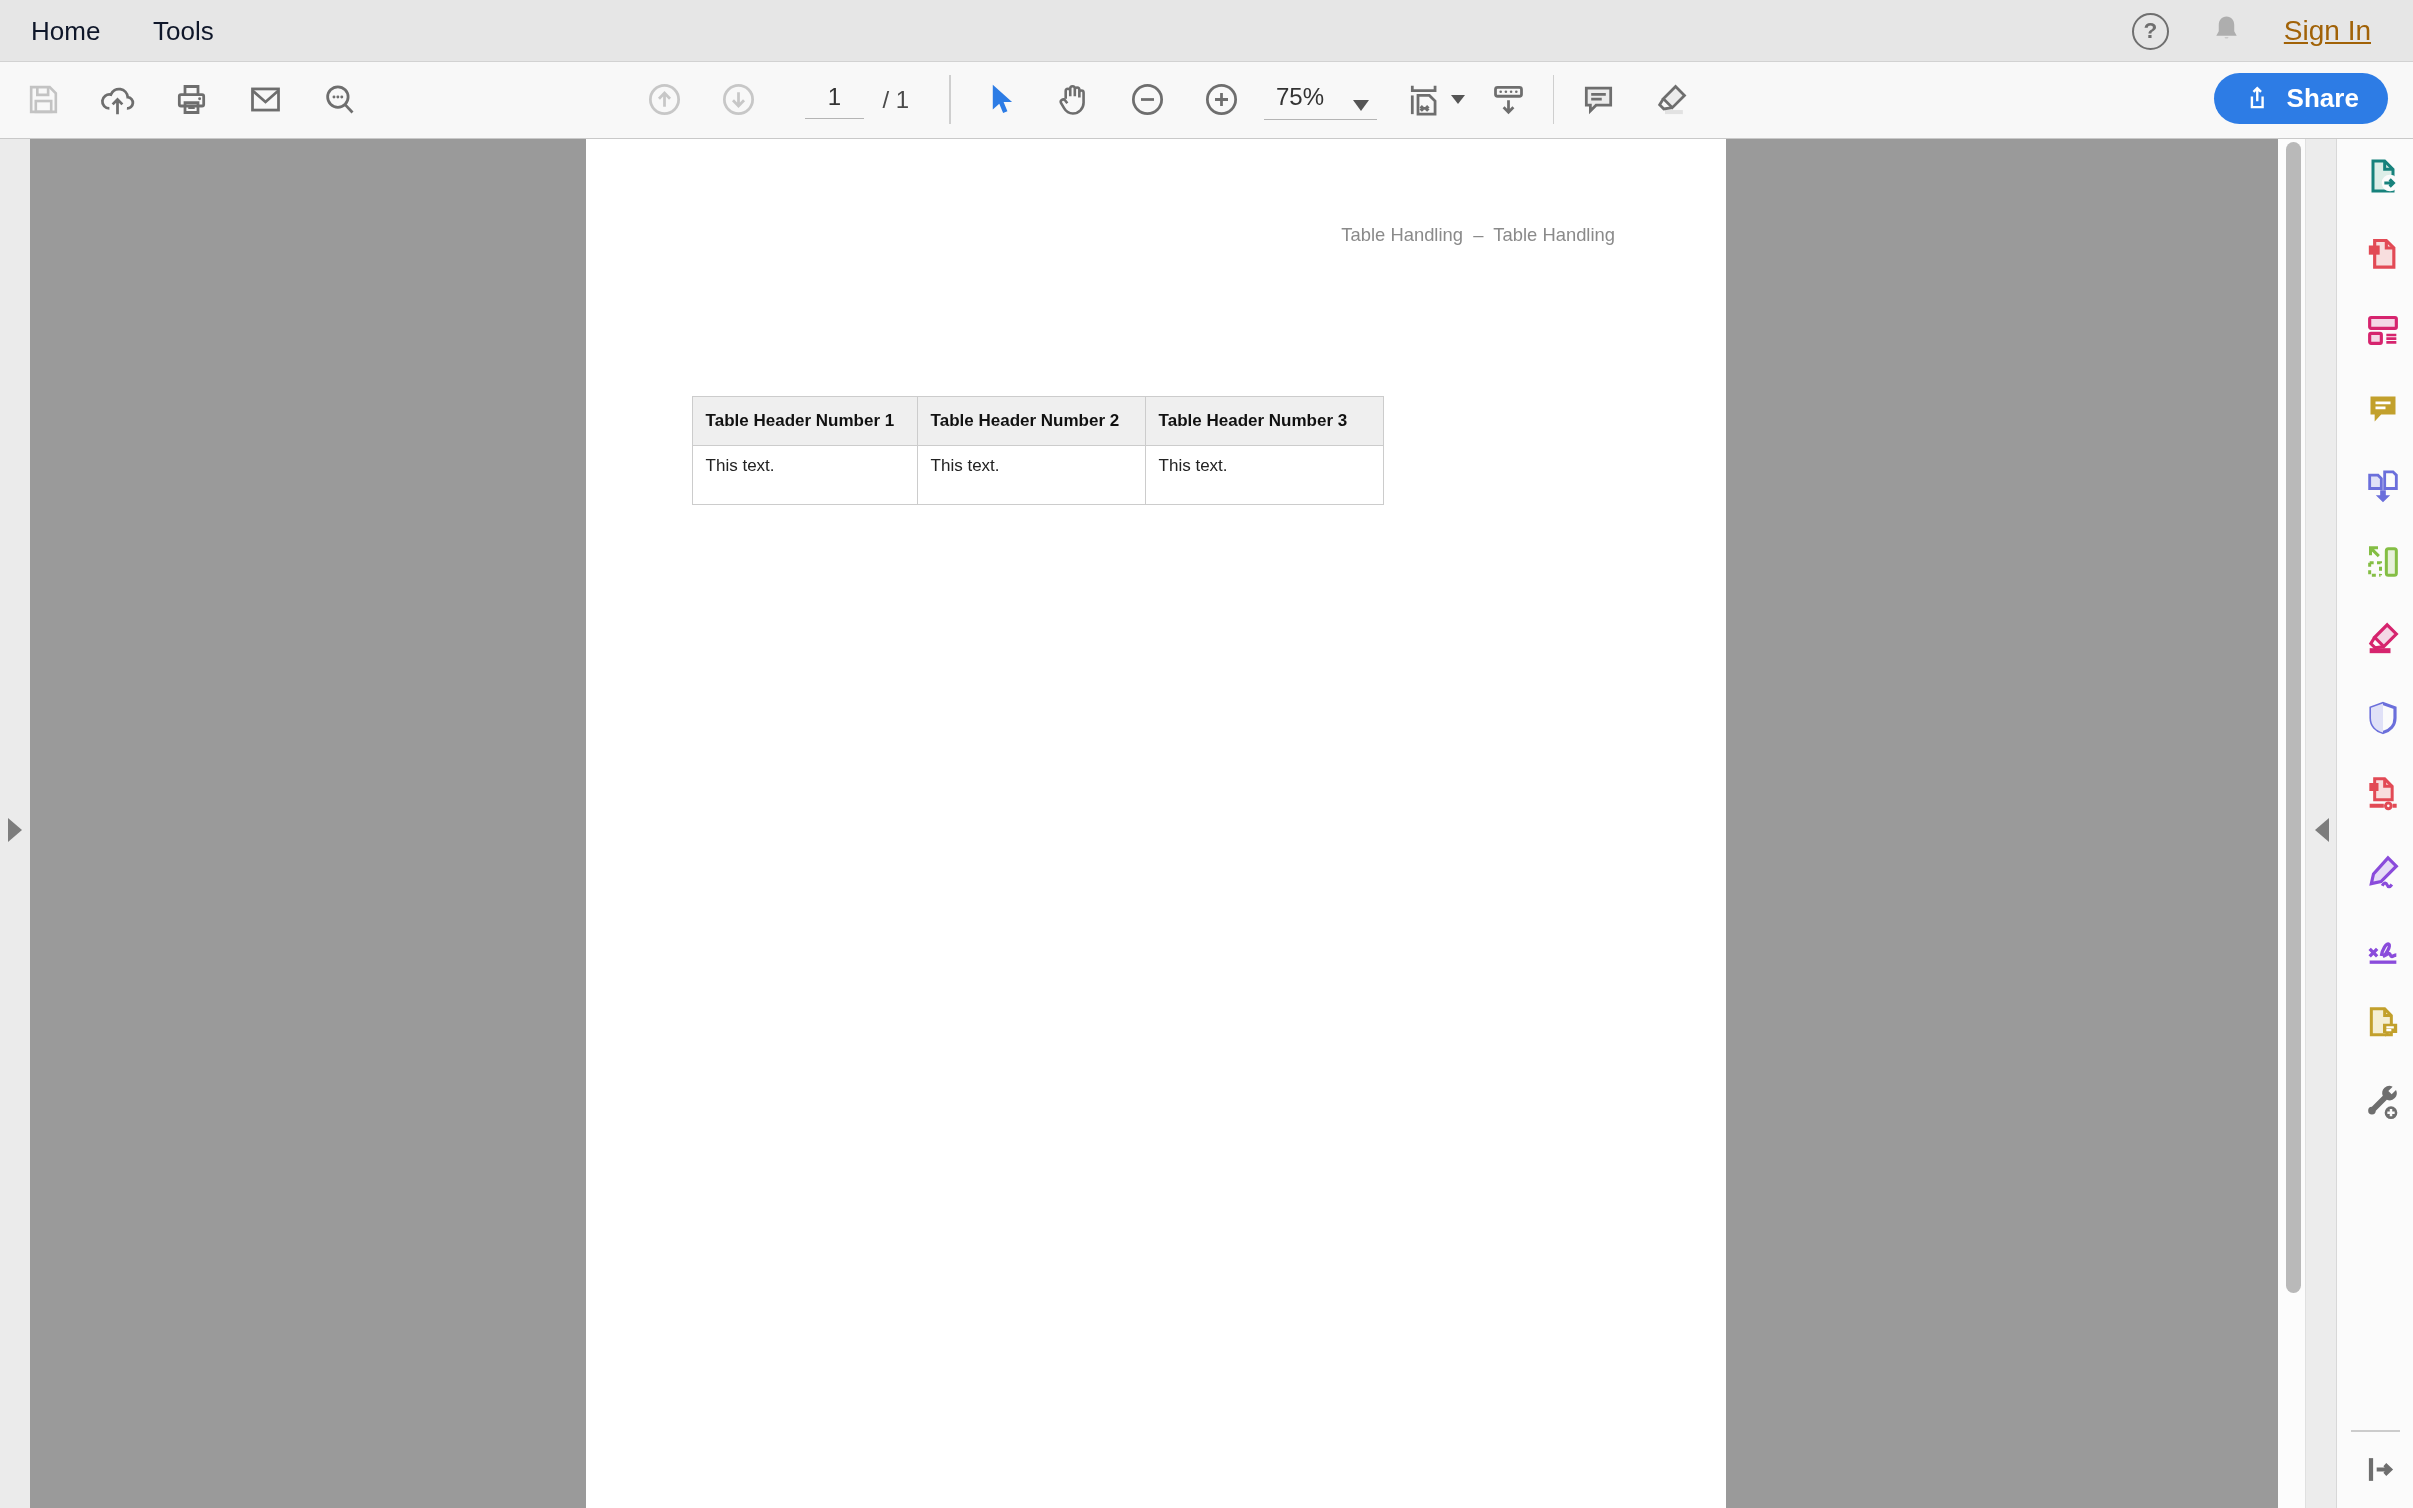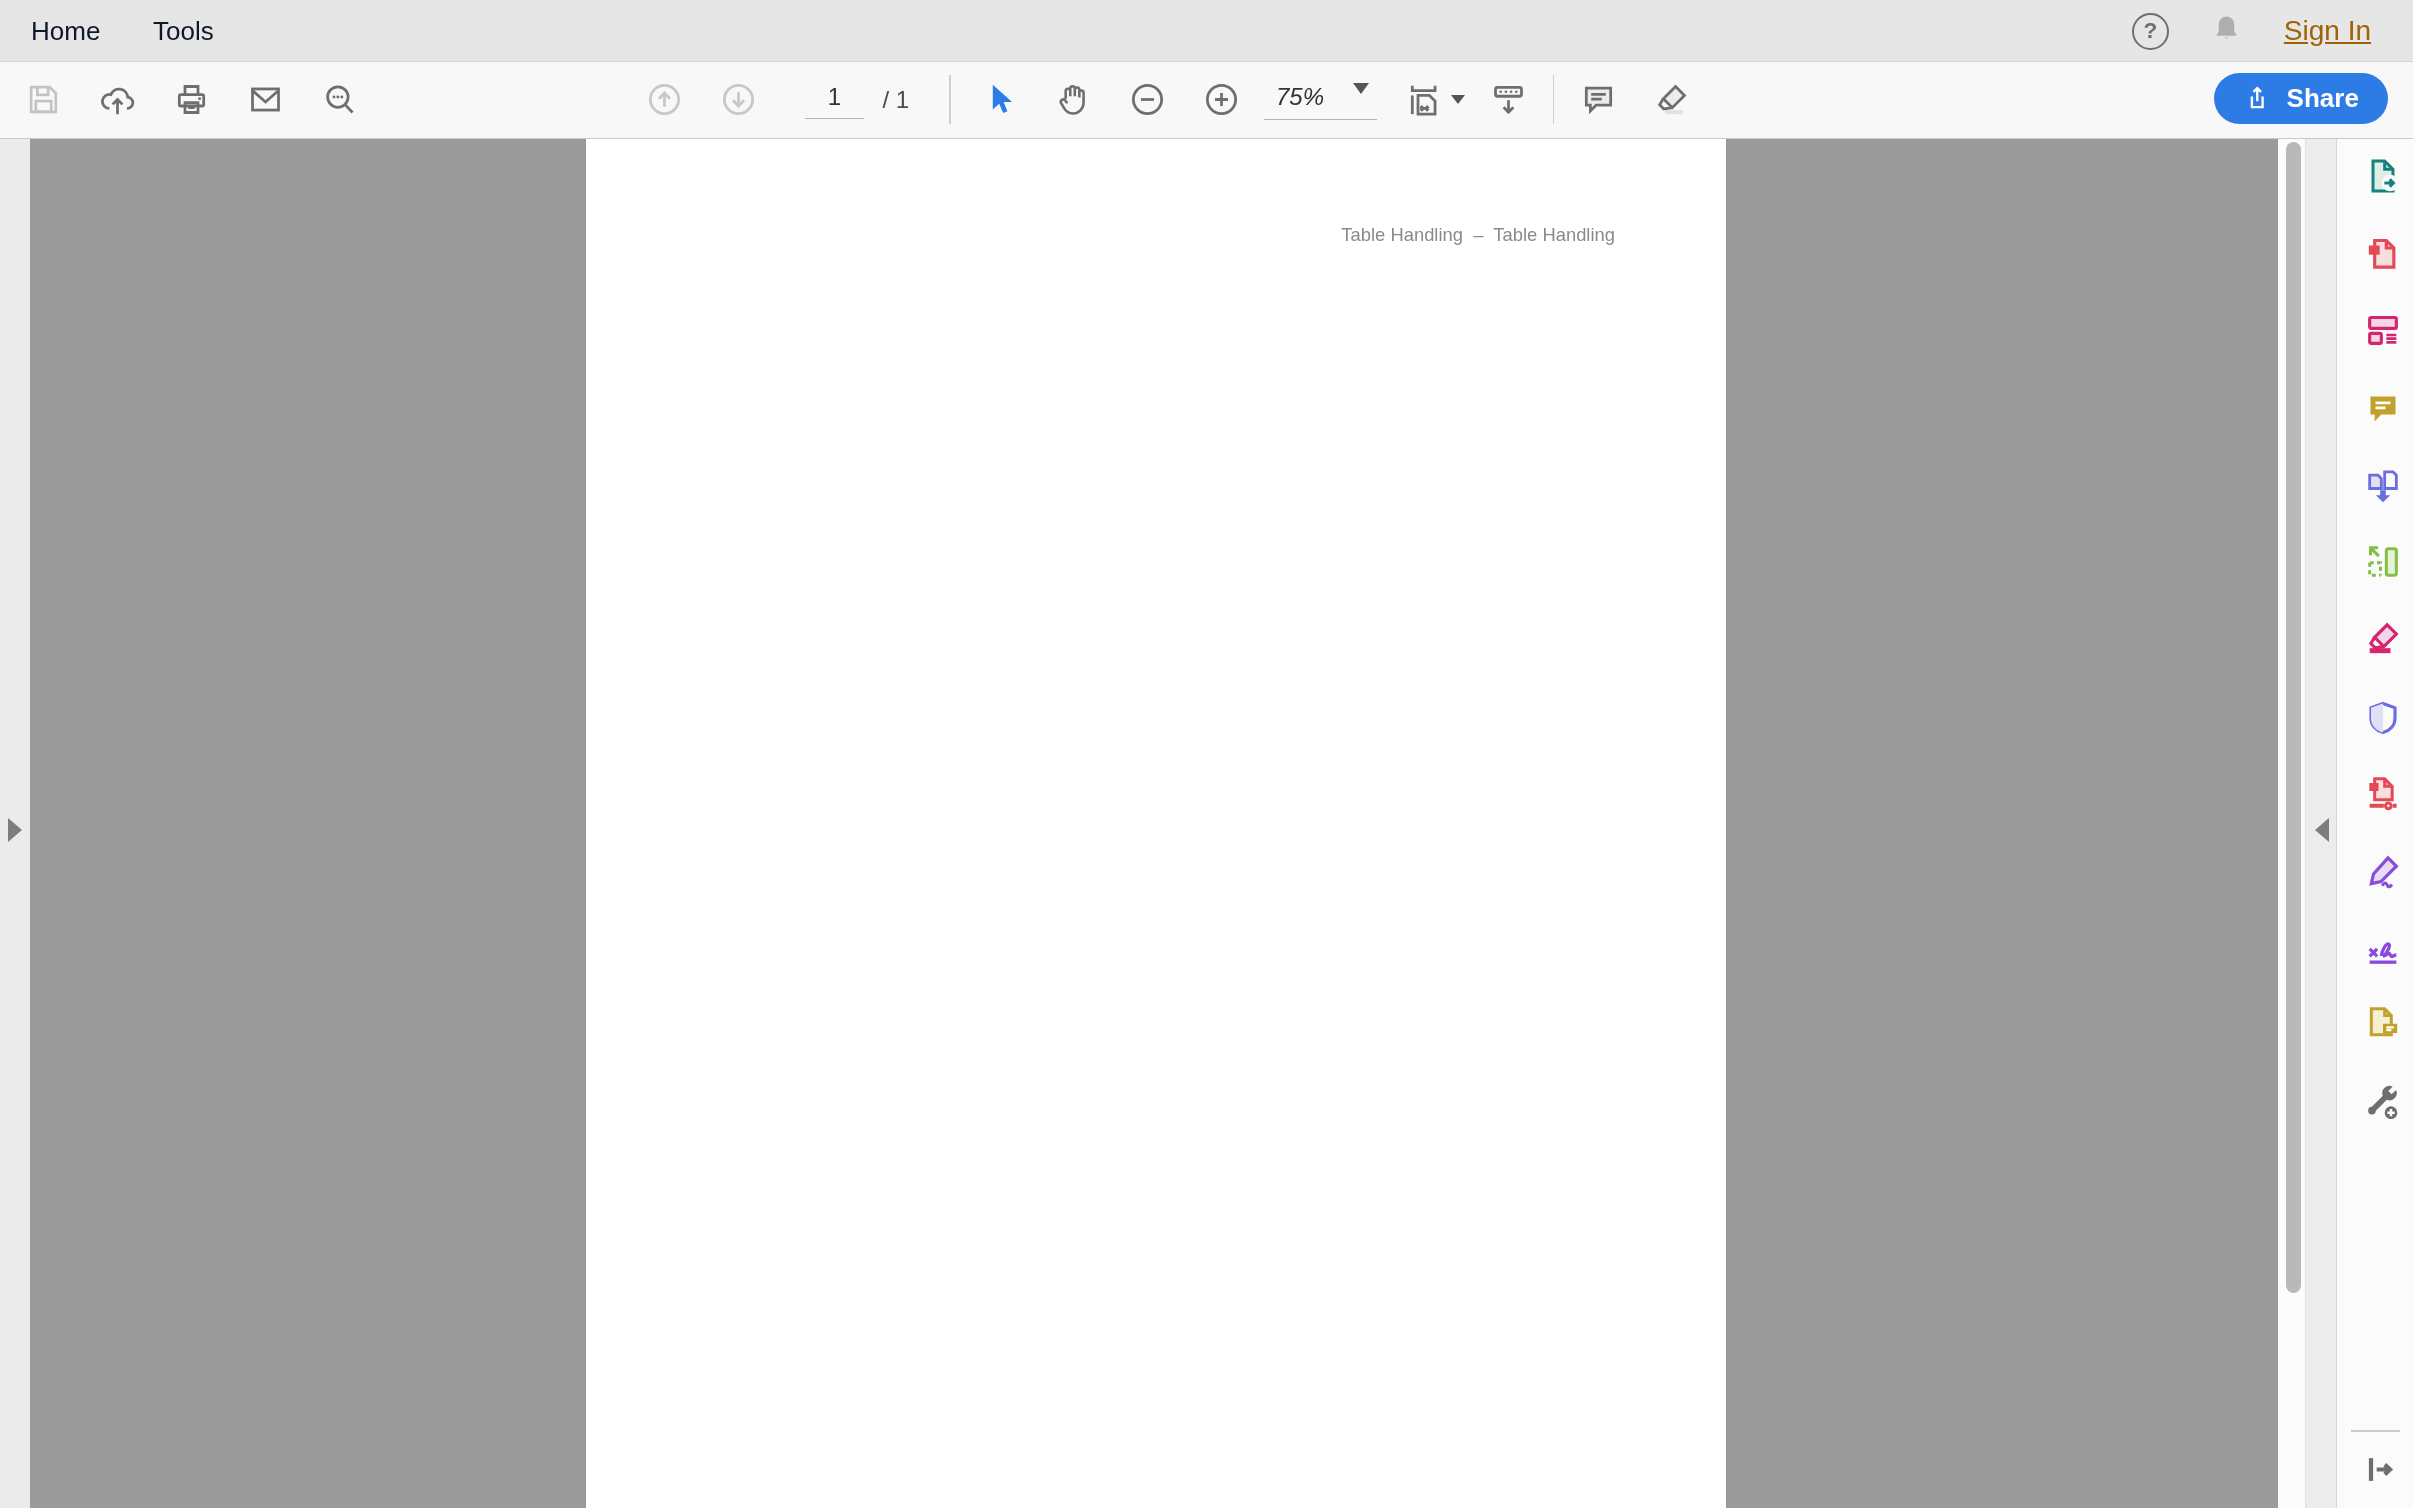--- a/index.html
+++ b/index.html
@@ -30,22 +30,22 @@
   .tb-left { position:absolute; left:23.5px; top:0; height:75px; display:flex;
     align-items:center; gap:35px; }
   .tb-center { position:absolute; left:645px; top:0; height:75px; display:flex;
     align-items:center; }
   .tbi { width:39px; height:39px; display:flex; align-items:center; justify-content:center; }
   .sep { width:1.7px; height:49px; background:#cfcfcf; }
   .page-field { width:59px; border-bottom:1.7px solid #b5b5b5; text-align:center;
     font-size:24px; color:#333; padding:3.4px 0 6.7px 0; background:transparent; border-top:none;
     border-left:none; border-right:none; font-family:"Liberation Sans",sans-serif; }
   .page-total { font-size:24px; color:#4a4a4a; margin-left:18.4px; }
-  .zoom-box { display:flex; align-items:flex-start; gap:28.5px; border-bottom:1.7px solid #b5b5b5;
-    padding:3.4px 8.4px 8.4px 11.7px; margin-left:23.5px;font-style:italic; }
+  .zoom-box { display:flex; align-items:flex-end; gap:28.5px; border-bottom:1.7px solid #b5b5b5;
+    padding:3.4px 8.4px 8.4px 11.7px; margin-left:23.5px; }
   .zoom-val { font-size:24px; color:#333; }
   .caret-down { width:0; height:0; border-left:8.4px solid transparent;
     border-right:8.4px solid transparent; border-top:11px solid #555; }
   .caret-sm { width:0; height:0; border-left:7.5px solid transparent;
     border-right:7.5px solid transparent; border-top:9.2px solid #555; margin-left:6.7px; }
   .share-btn { position:absolute; right:25px; top:11px; width:174px; height:51px;
     border-radius:26px; background:#2d7ce5; display:flex; align-items:center;
     justify-content:center; gap:15px; color:#fff; font-size:26px; font-weight:bold;
     border:none; cursor:pointer; font-family:"Liberation Sans",sans-serif; }
 
@@ -239,20 +239,34 @@
 
 <div class="main">
 
   <div class="left-strip">
     <span class="tri-right"></span>
   </div>
 
   <div class="doc-area">
     <div class="page">
       <div class="pdf-header">Table Handling  –  Table Handling</div>
+      <table class="pdf-table">
+        <tbody>
+            <tr>
+          <th>Table Header Number 1</th>
+          <th class="c2">Table Header Number 2</th>
+          <th class="c3">Table Header Number 3</th>
+        </tr>
+        <tr>
+          <td>This text.</td>
+          <td>This text.</td>
+          <td>This text.</td>
+        </tr>
+      </tbody>
+        </table>
     </div>
   </div>
 
   <div class="vscroll-track">
     <div class="vscroll-thumb"></div>
   </div>
 
   <div class="collapse-strip">
     <span class="tri-left"></span>
   </div>

